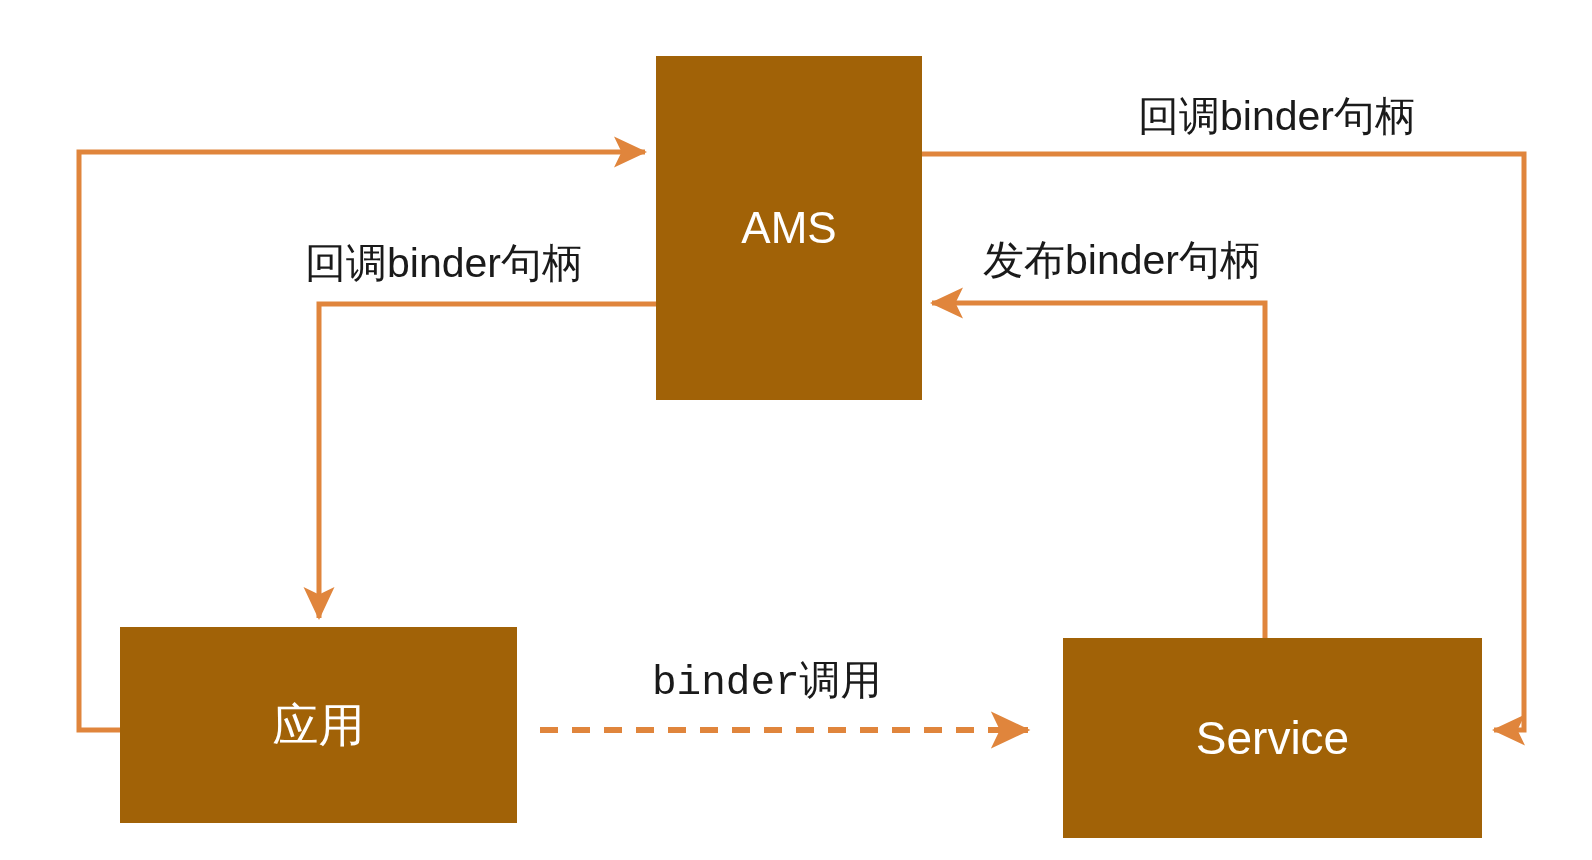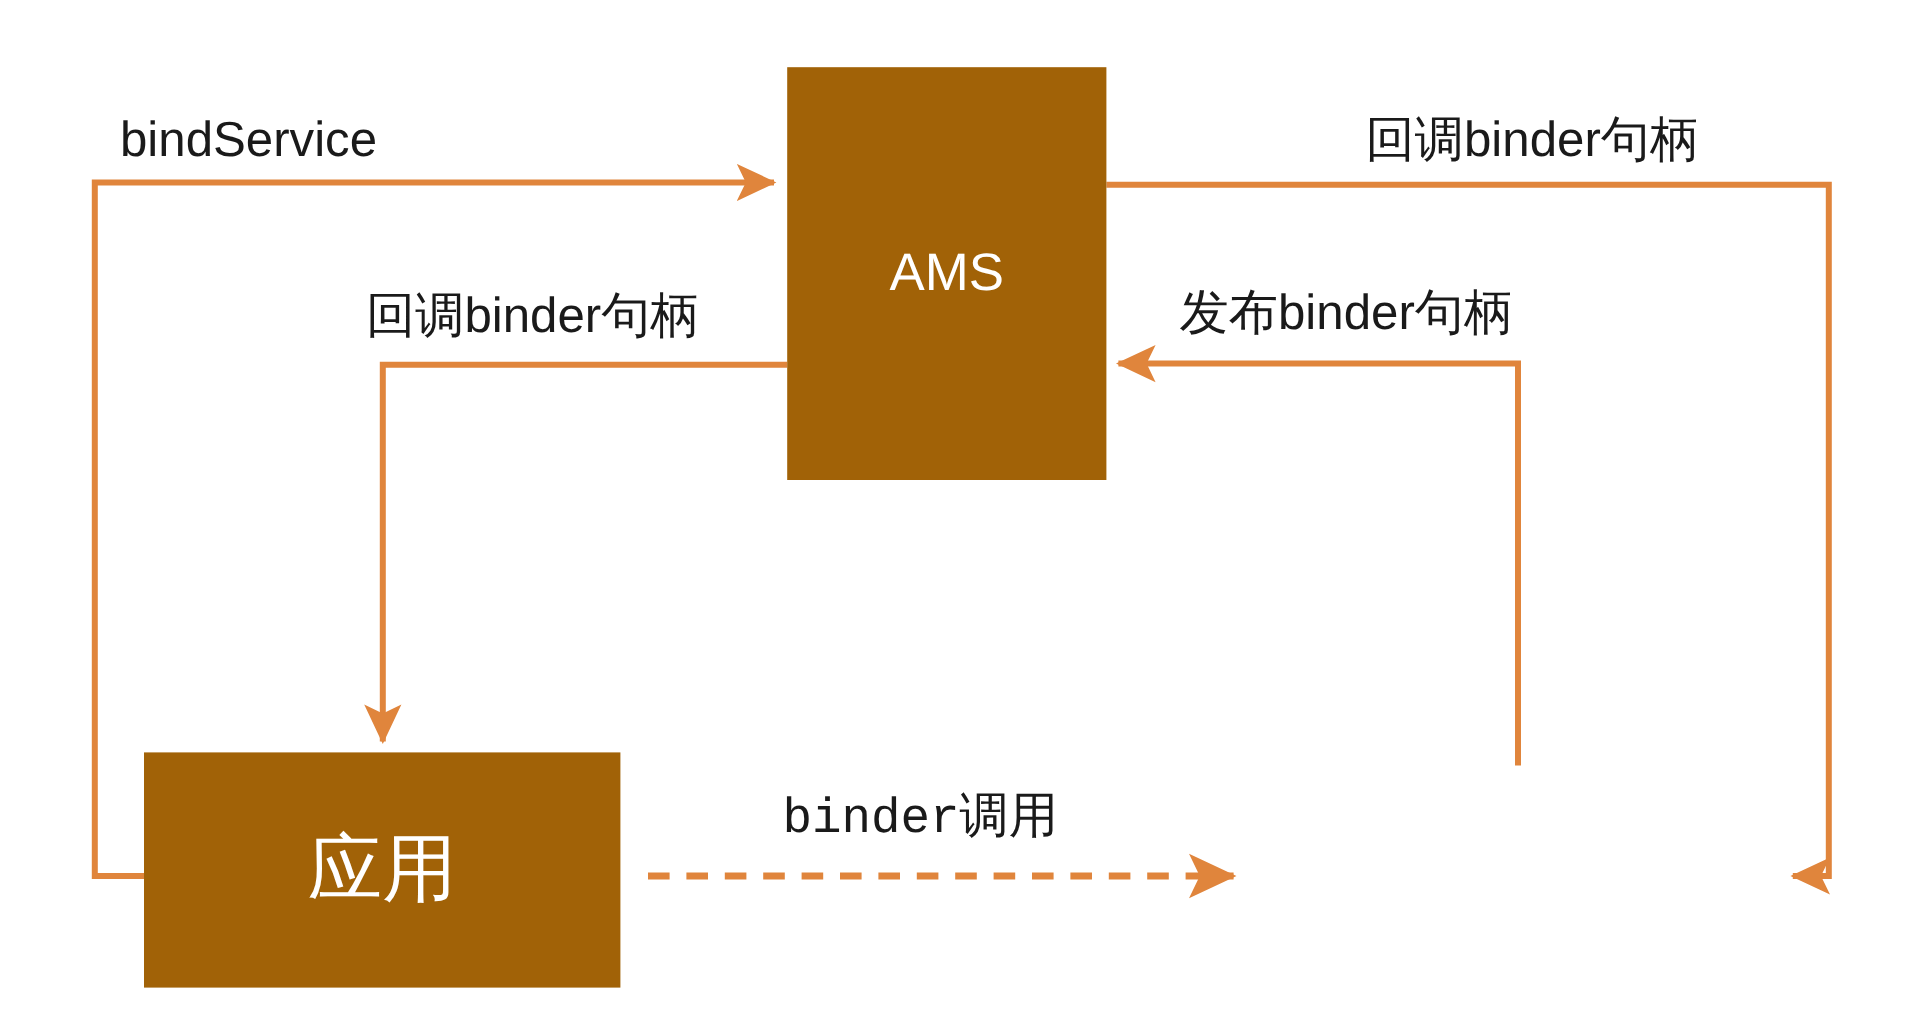--- a/index.html
+++ b/index.html
@@ -45,21 +45,21 @@
     width: 266px;
     height: 344px;
   }
   #node-ams .node-label { font-size: 44px; }
   #node-app {
     left: 120px;
     top: 627px;
     width: 397px;
     height: 196px;
   }
-  #node-app .node-label { font-size: 62px; }
+  #node-app .node-label { font-size: 46px; }
   #node-service {
     left: 1063px;
     top: 638px;
     width: 419px;
     height: 200px;
   }
   #node-service .node-label { font-size: 46px; }
 
   .edge-label {
     position: absolute;
@@ -99,22 +99,24 @@
   </svg>
 
   <div class="node-box" id="node-ams">
     <span class="node-label">AMS</span>
   </div>
 
   <div class="node-box" id="node-app">
     <span class="node-label">应用</span>
   </div>
 
+  <div class="node-box" id="node-service">
+    <span class="node-label">Service</span>
+  </div>
 
-  <div class="edge-label" id="label-bind-service">bindService</div>
 
   <div class="edge-label" id="label-request">回调binder句柄</div>
 
   <div class="edge-label" id="label-callback">回调binder句柄</div>
 
   <div class="edge-label" id="label-publish">发布binder句柄</div>
 
   <div class="edge-label" id="label-binder-call">binder调用</div>
 
 </div>

